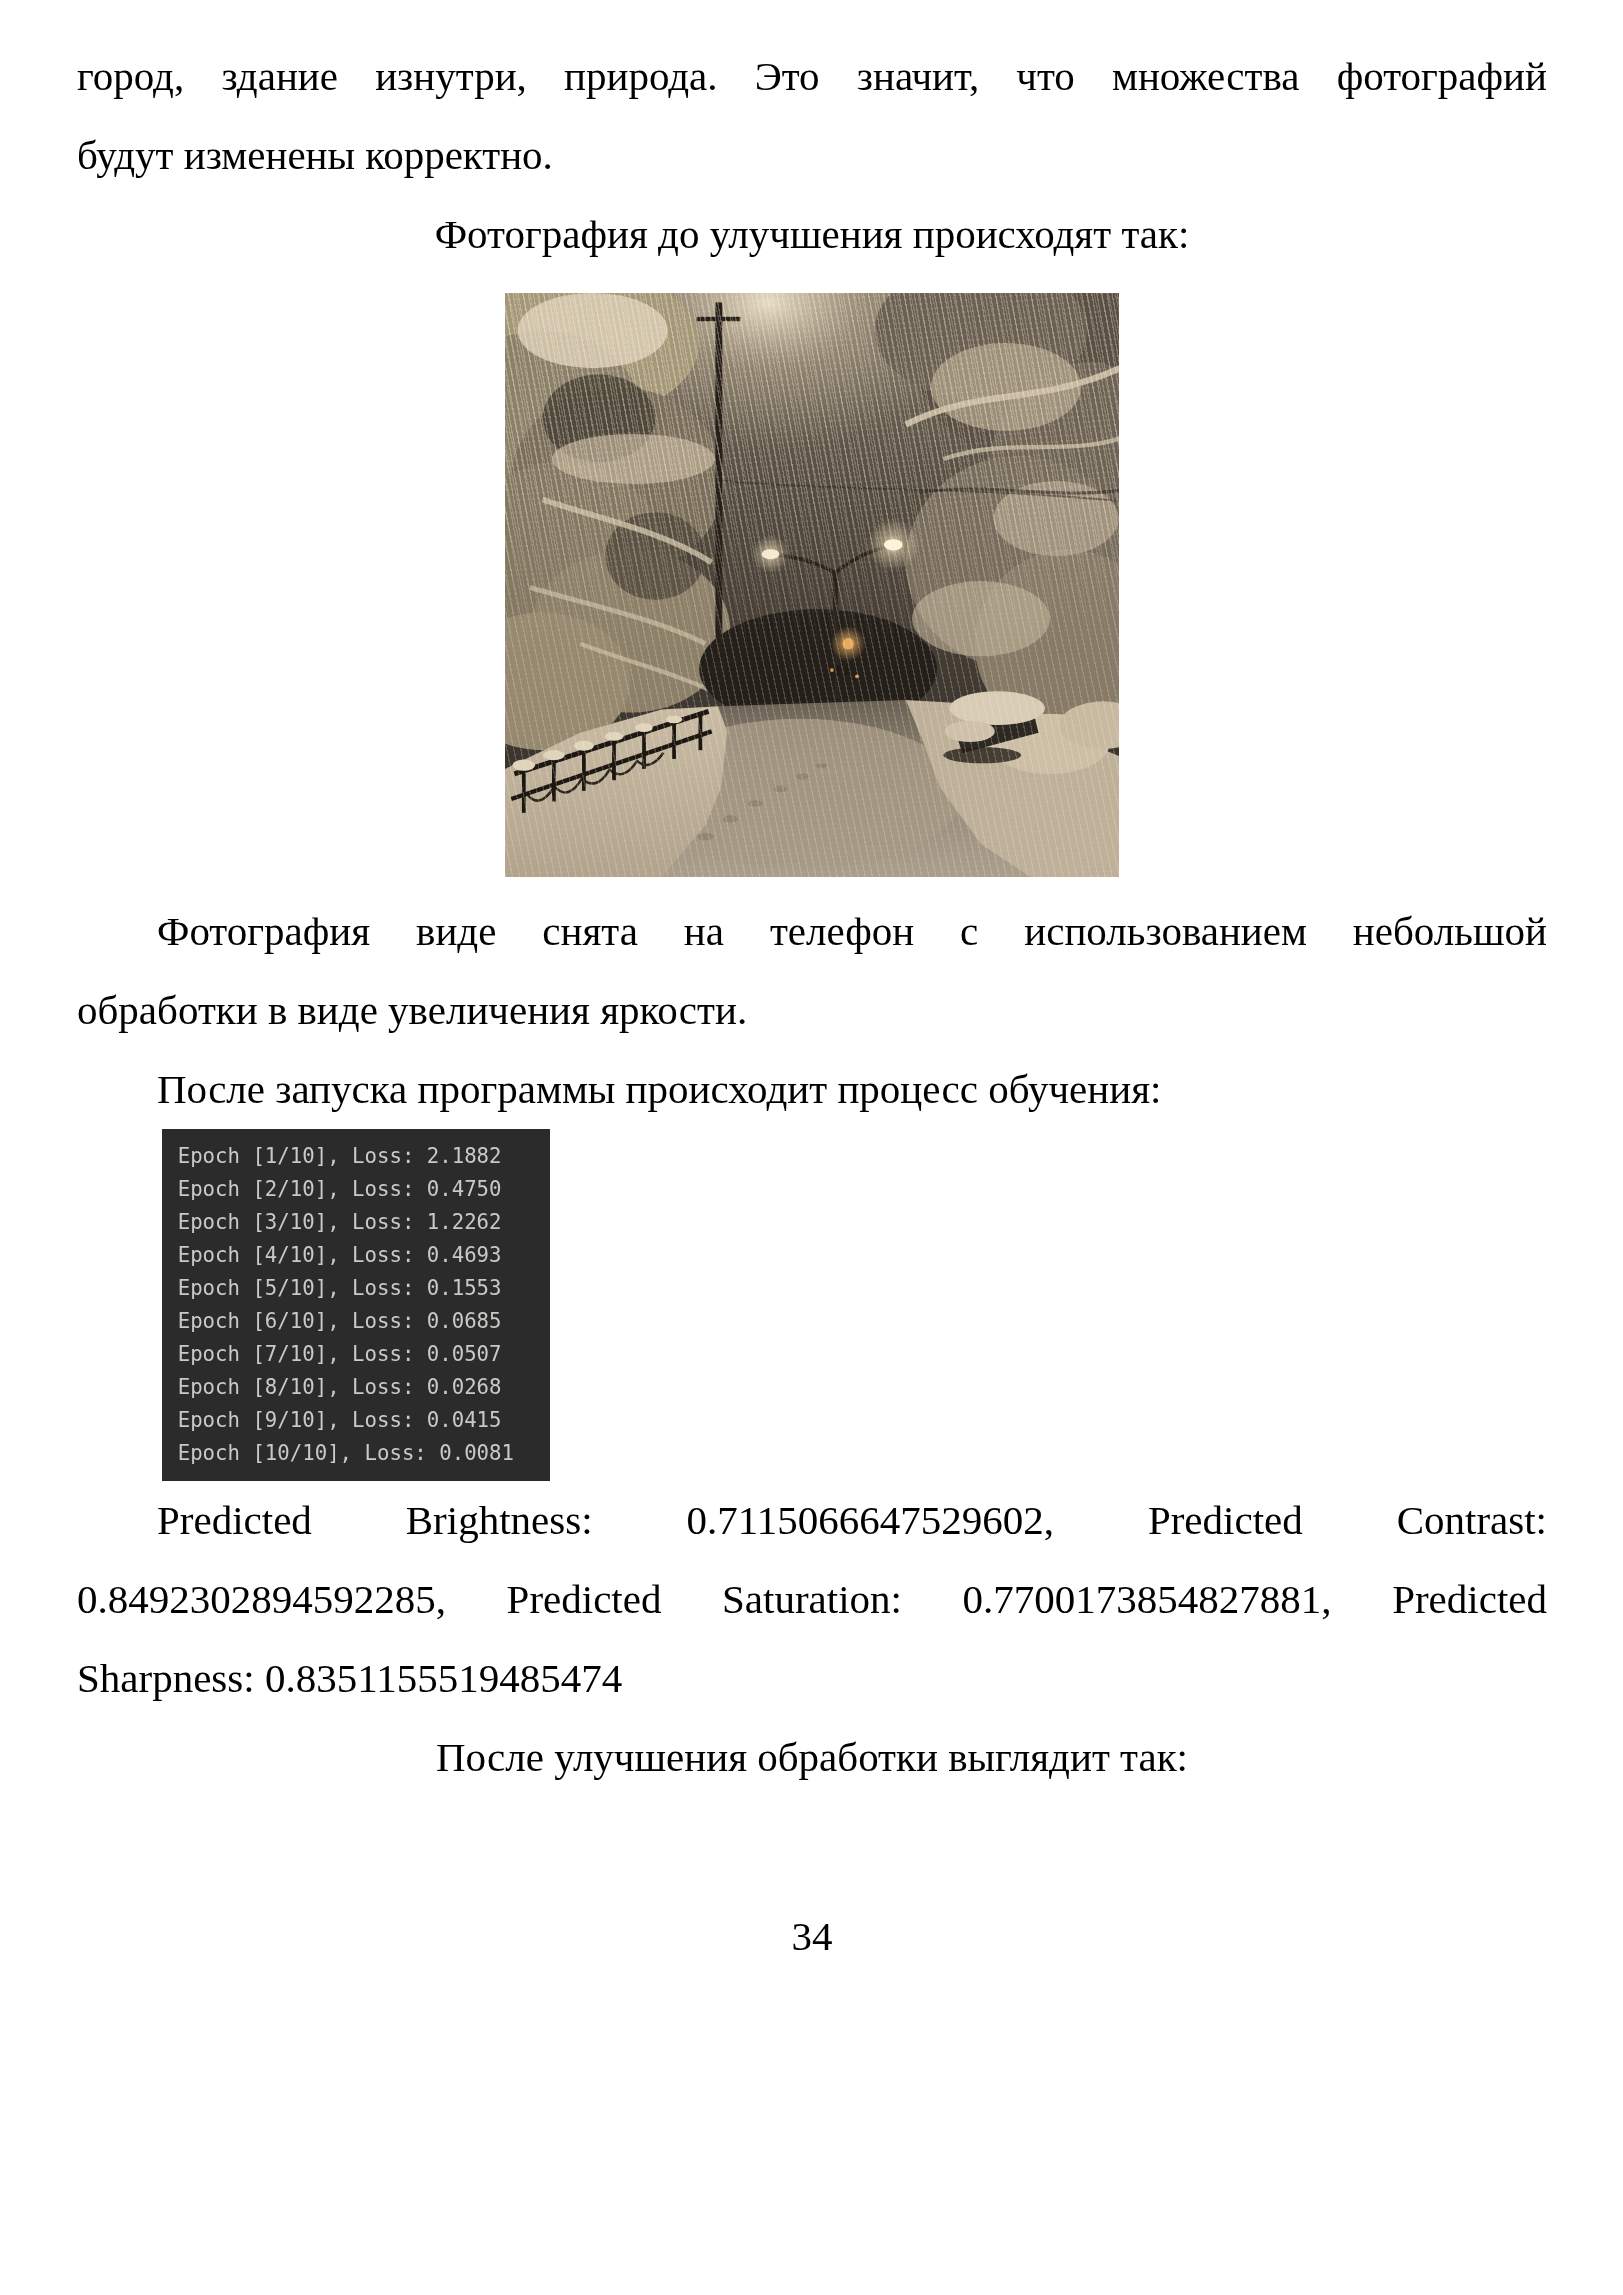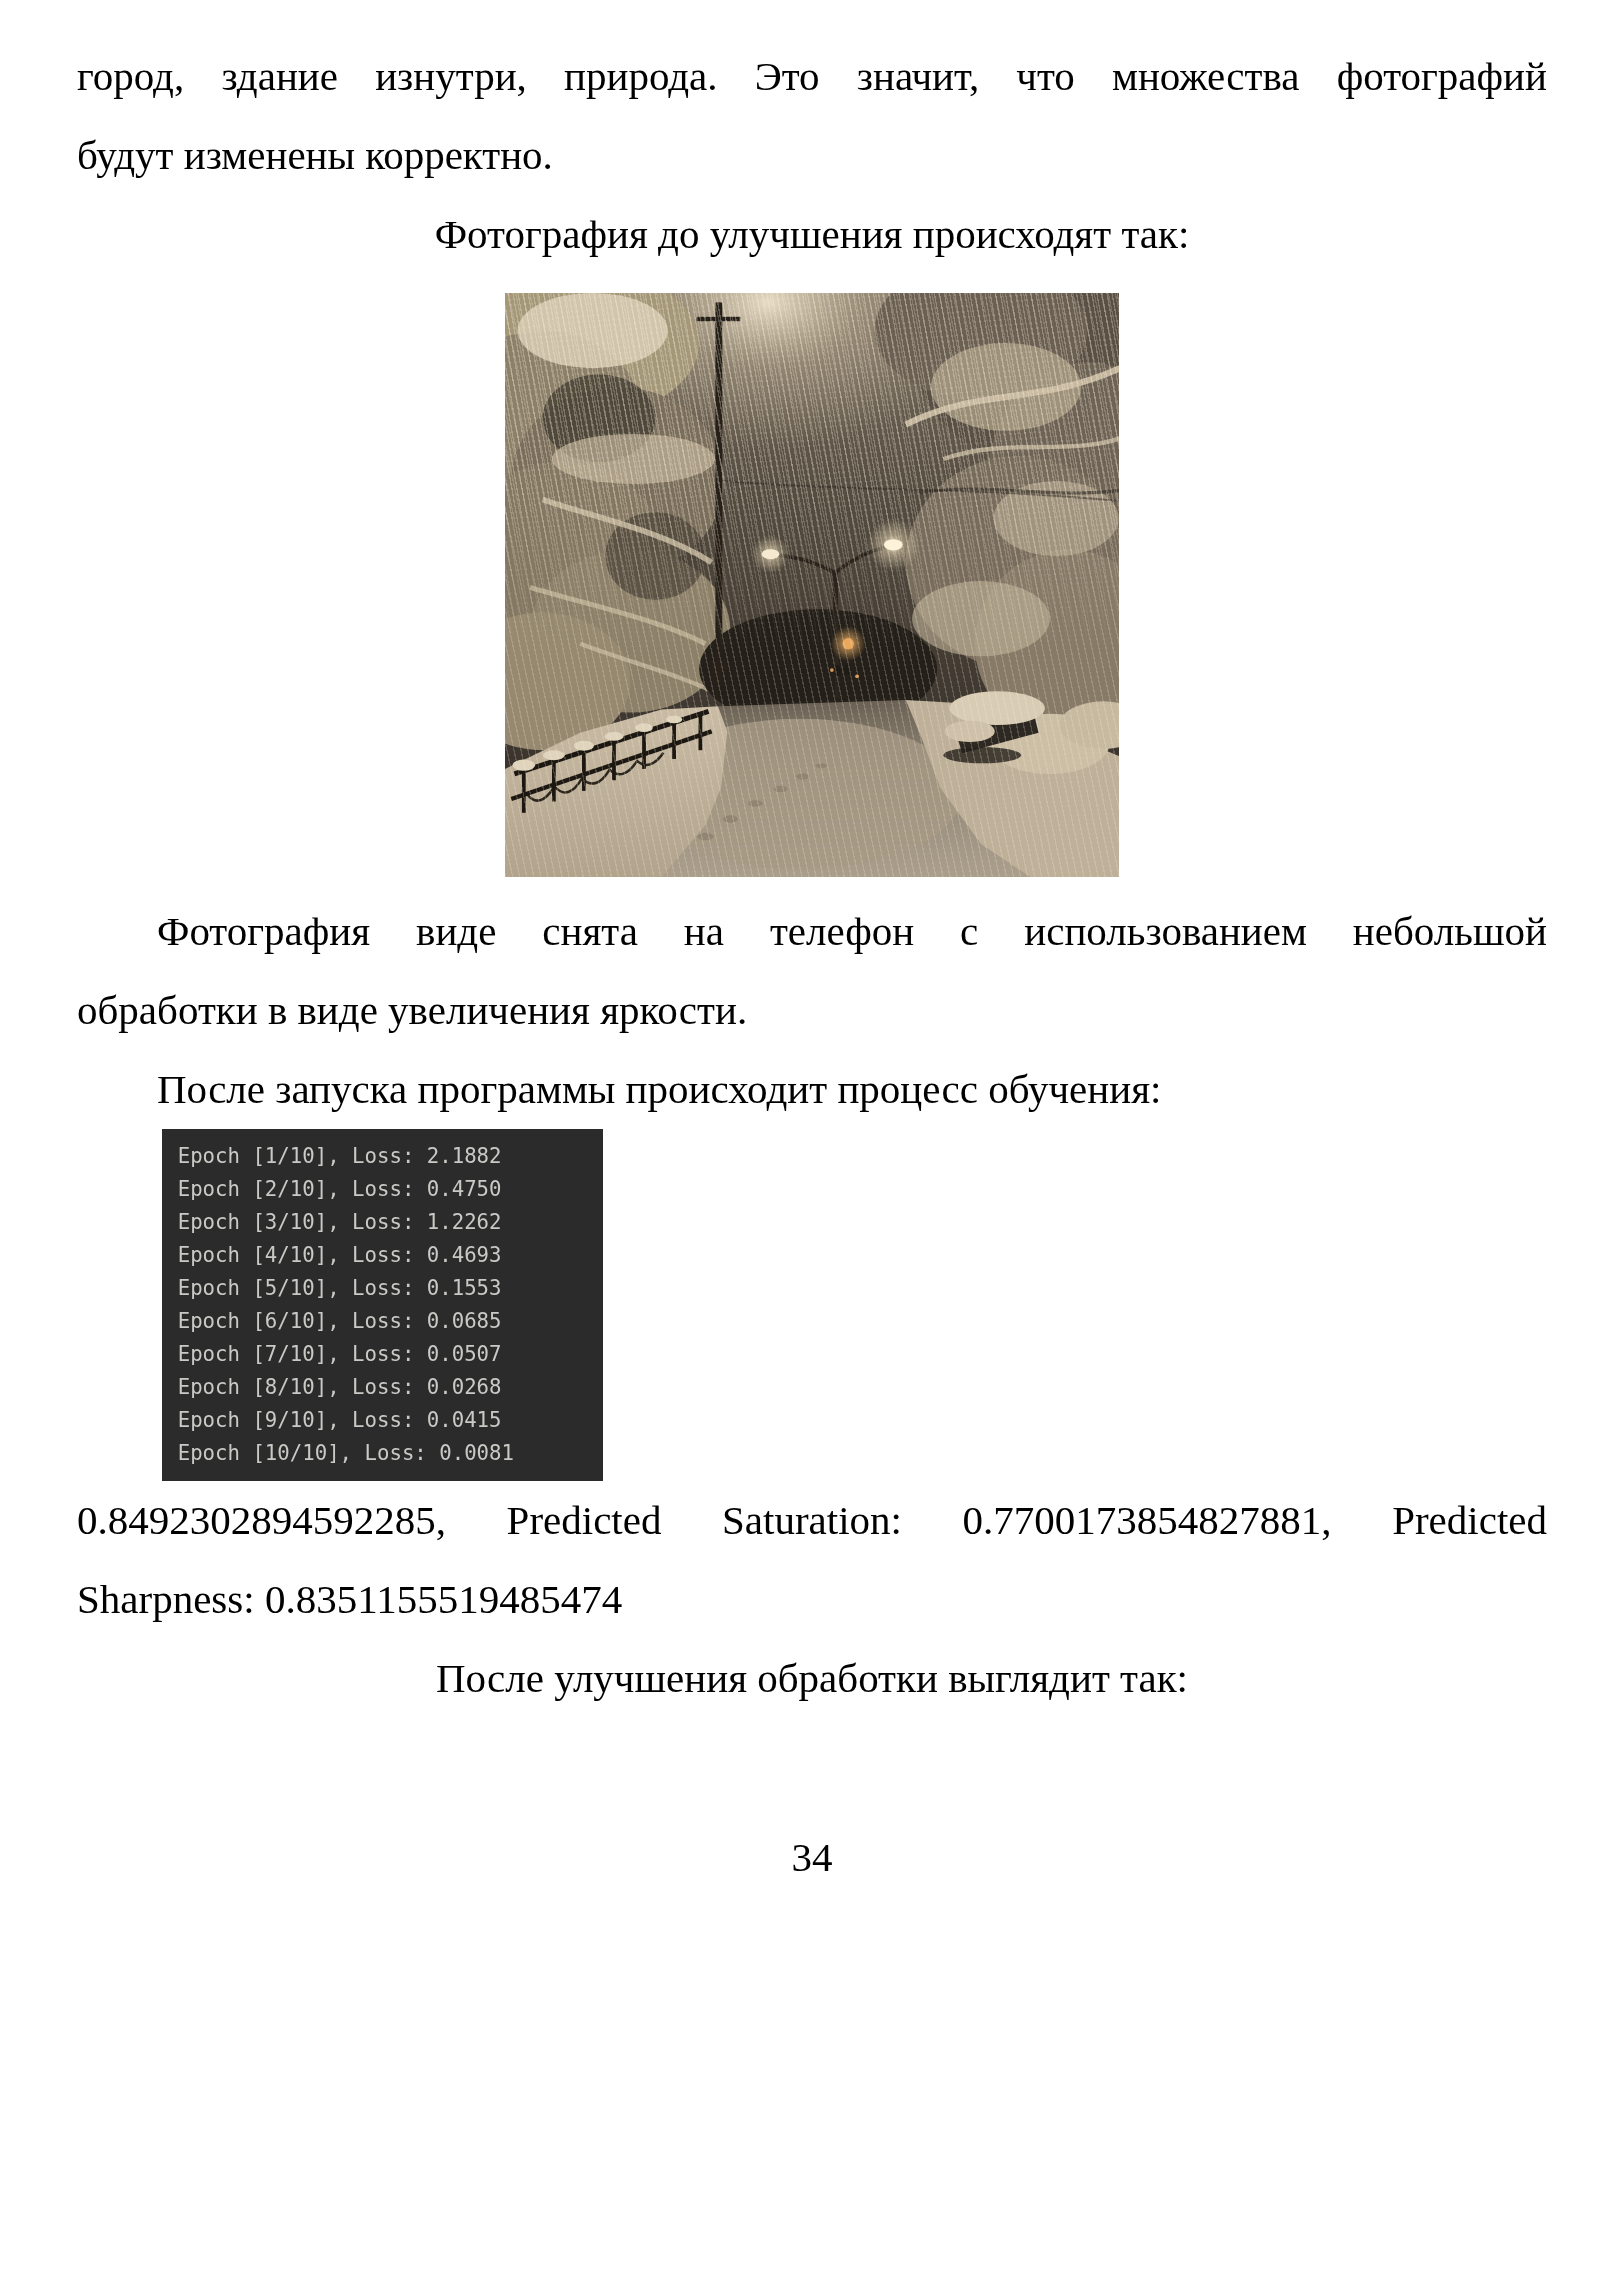--- a/index.html
+++ b/index.html
@@ -54,21 +54,21 @@
             mask-image:linear-gradient(to bottom,#000 55%, transparent 100%);
     pointer-events:none;
   }
 
   #p2{ margin-top:15px; }
   #p3{ margin-top:0; }
 
   .console{
     margin-top:0;
     margin-left:85px;
-    width:441px;
+    width:388px;
     height:352px;
     background:#2b2b2b;
     padding:11.3px 0 0 15.7px;
     box-sizing:border-box;
   }
   .cline{
     font-family:"DejaVu Sans Mono","Liberation Mono",monospace;
     font-size:20.7px;
     line-height:33px;
     color:#c9c9c6;
@@ -255,20 +255,21 @@
     <div class="cline">Epoch [5/10], Loss: 0.1553</div>
     <div class="cline">Epoch [6/10], Loss: 0.0685</div>
     <div class="cline">Epoch [7/10], Loss: 0.0507</div>
     <div class="cline">Epoch [8/10], Loss: 0.0268</div>
     <div class="cline">Epoch [9/10], Loss: 0.0415</div>
     <div class="cline">Epoch [10/10], Loss: 0.0081</div>
   </div>
 
 
   <div class="para" id="p5">
+    <div class="line just indent">Predicted Brightness: 0.7115066647529602, Predicted Contrast:</div>
     <div class="line just">0.8492302894592285, Predicted Saturation: 0.7700173854827881, Predicted</div>
     <div class="line last">Sharpness: 0.8351155519485474</div>
   </div>
 
   <div class="line center" id="caption-after">После улучшения обработки выглядит так:</div>
 
   <div class="line center" id="pagenum">34</div>
 
 </div>
 

